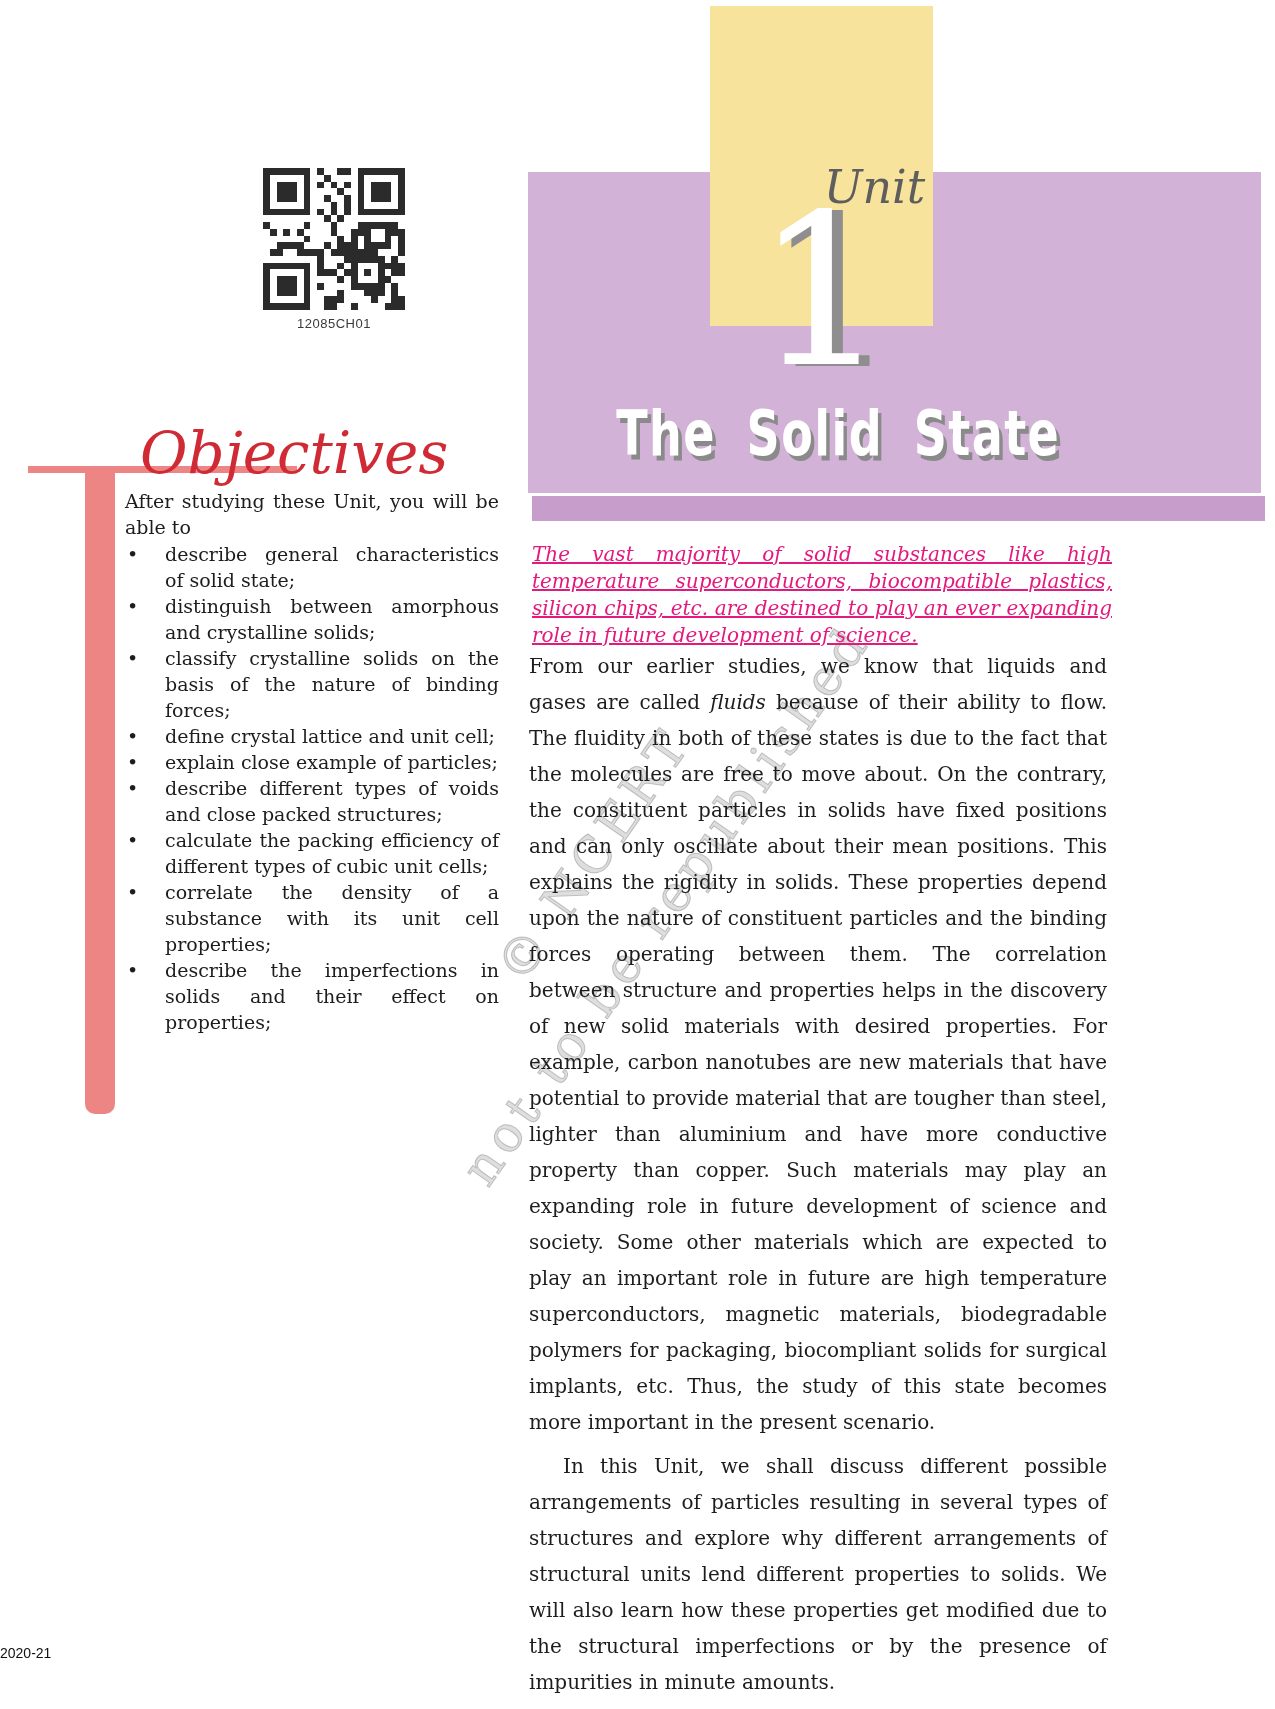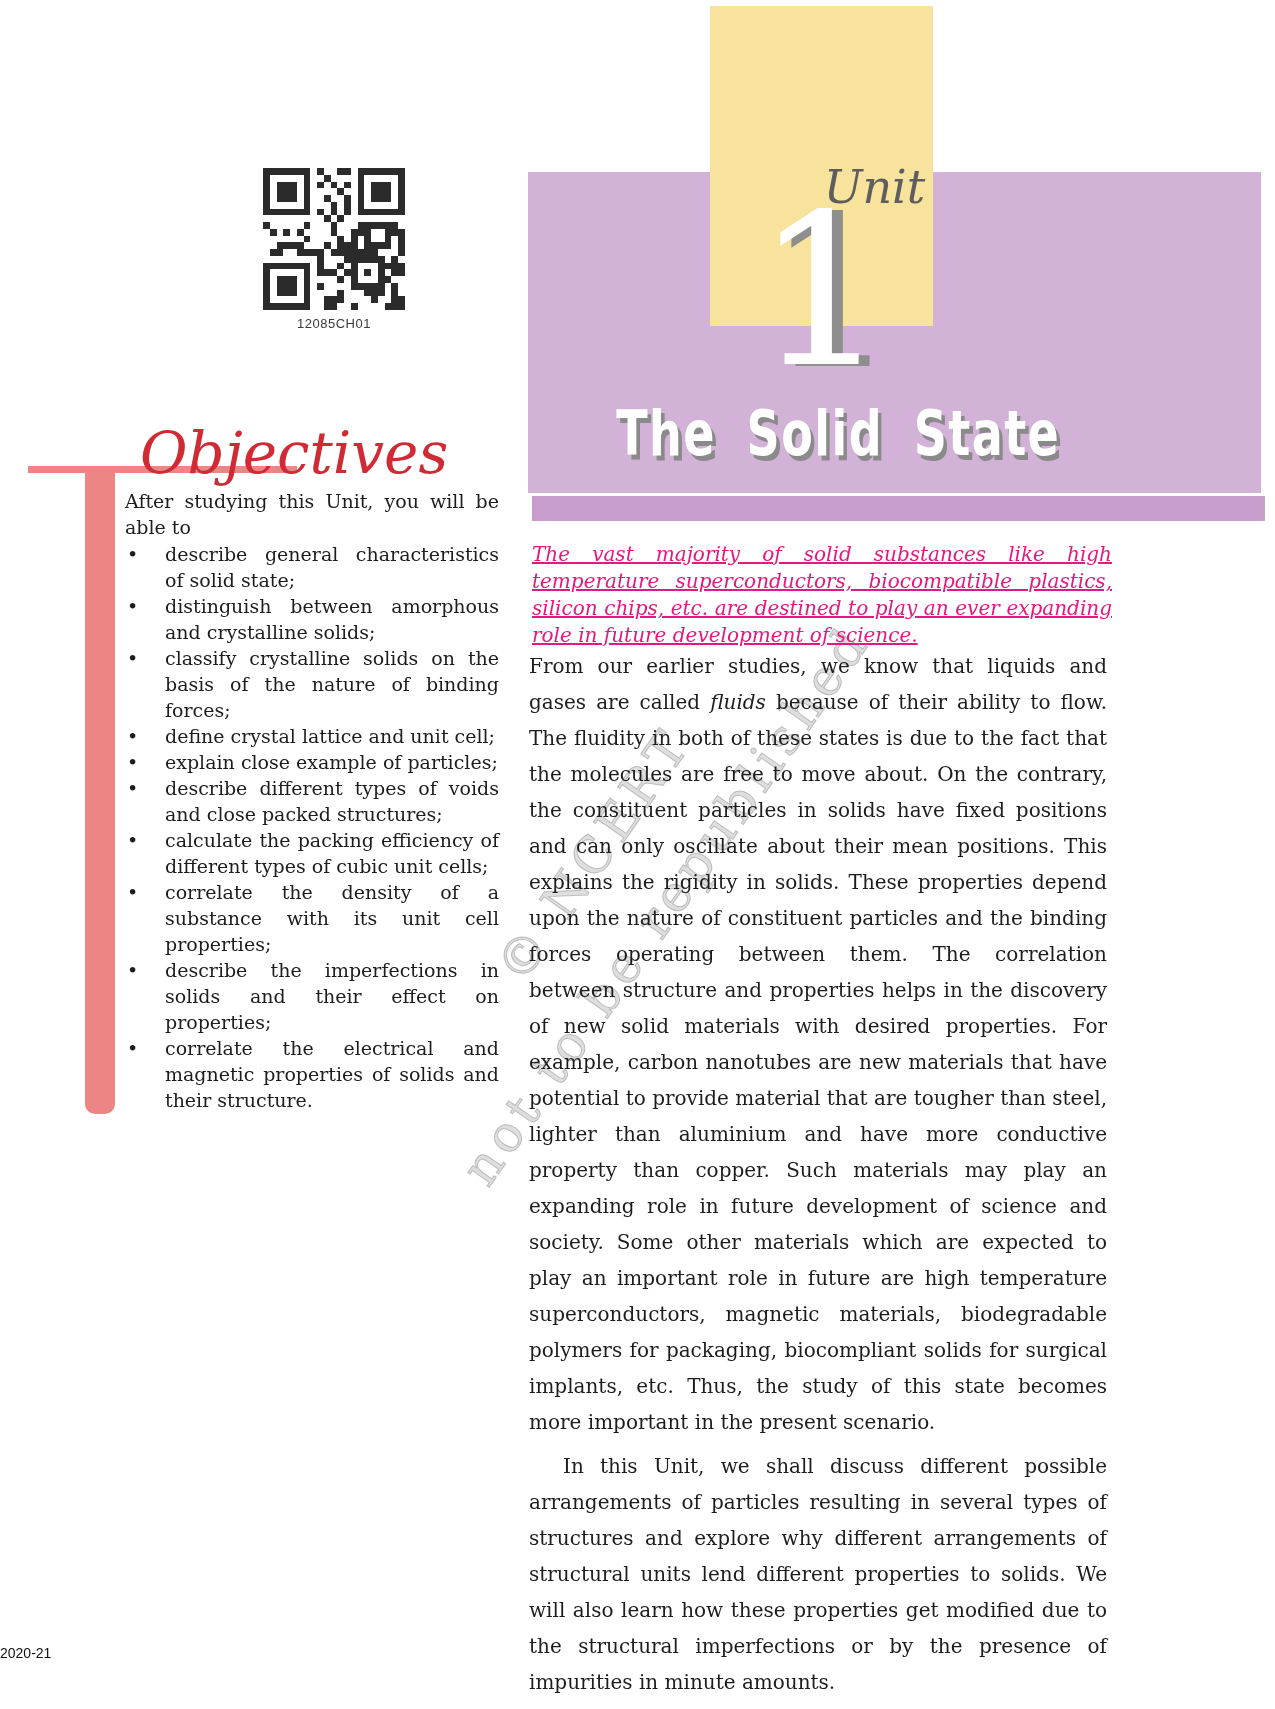--- a/index.html
+++ b/index.html
@@ -323,32 +323,31 @@
   </figure>
 
   <div class="watermark">
     <div class="wm-line">© NCERT</div>
     <div class="wm-line">not to be republished</div>
   </div>
 
   <div class="obj-underline"></div>
   <div class="obj-vbar"></div>
   <h2 class="obj-heading">Objectives</h2>
-  <p class="obj-intro">After studying this Unit, you will be able to</p>
+  <p class="obj-intro">After studying these Unit, you will be able to</p>
   <ul class="obj-list">
       <li>describe general characteristics of solid state;</li>
       <li>distinguish between amorphous and crystalline solids;</li>
       <li>classify crystalline solids on the basis of the nature of binding forces;</li>
       <li>define crystal lattice and unit cell;</li>
       <li>explain close example of particles;</li>
       <li>describe different types of voids and close packed structures;</li>
       <li>calculate the packing efficiency of different types of cubic unit cells;</li>
       <li>correlate the density of a substance with its unit cell properties;</li>
       <li>describe the imperfections in solids and their effect on properties;</li>
-      <li>correlate the electrical and magnetic properties of solids and their structure.</li>
     </ul>
 
   <p class="lede">The vast majority of solid substances like high temperature superconductors, biocompatible plastics, silicon chips, etc. are destined to play an ever expanding role in future development of science.</p>
 
   <div class="body-text">
     <p class="para1"><span>From our earlier studies, we know that liquids and gases are called </span><em>fluids</em><span> because of their ability to flow. The fluidity in both of these states is due to the fact that the molecules are free to move about. On the contrary, the constituent particles in solids have fixed positions and can only oscillate about their mean positions. This explains the rigidity in solids. These properties depend upon the nature of constituent particles and the binding forces operating between them. The correlation between structure and properties helps in the discovery of new solid materials with desired properties. For example, carbon nanotubes are new materials that have potential to provide material that are tougher than steel, lighter than aluminium and have more conductive property than copper. Such materials may play an expanding role in future development of science and society. Some other materials which are expected to play an important role in future are high temperature superconductors, magnetic materials, biodegradable polymers for packaging, biocompliant solids for surgical implants, etc. Thus, the study of this state becomes more important in the present scenario.</span></p>
     <p class="para2">In this Unit, we shall discuss different possible arrangements of particles resulting in several types of structures and explore why different arrangements of structural units lend different properties to solids. We will also learn how these properties get modified due to the structural imperfections or by the presence of impurities in minute amounts.</p>
   </div>
 
   <div class="footer">2020-21</div>

